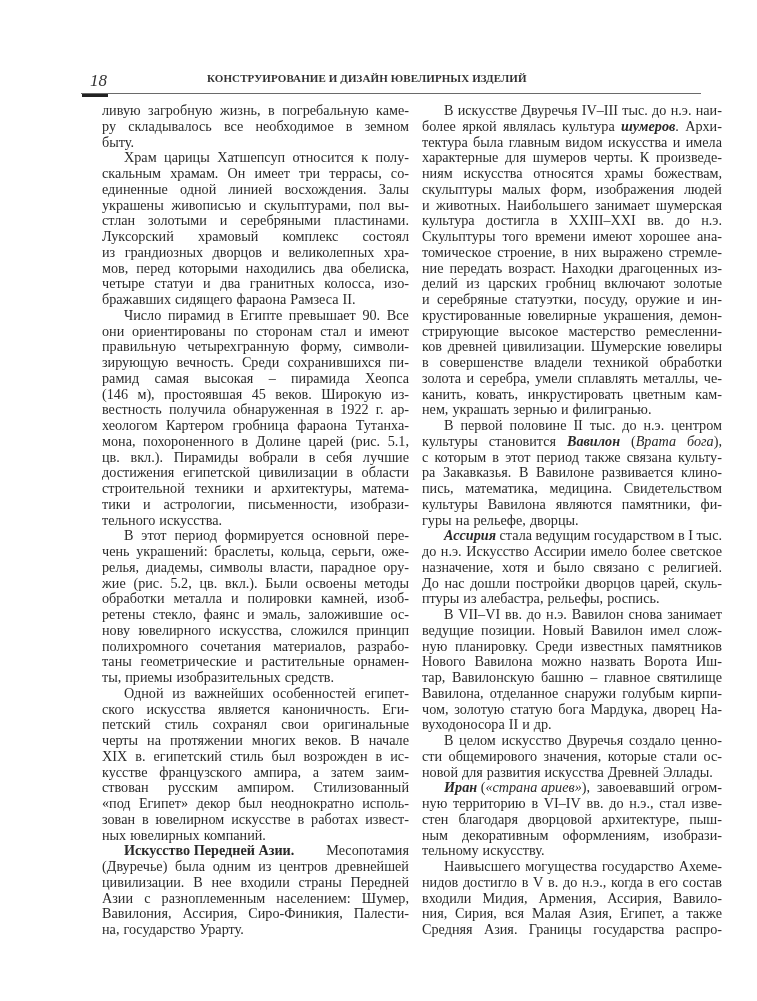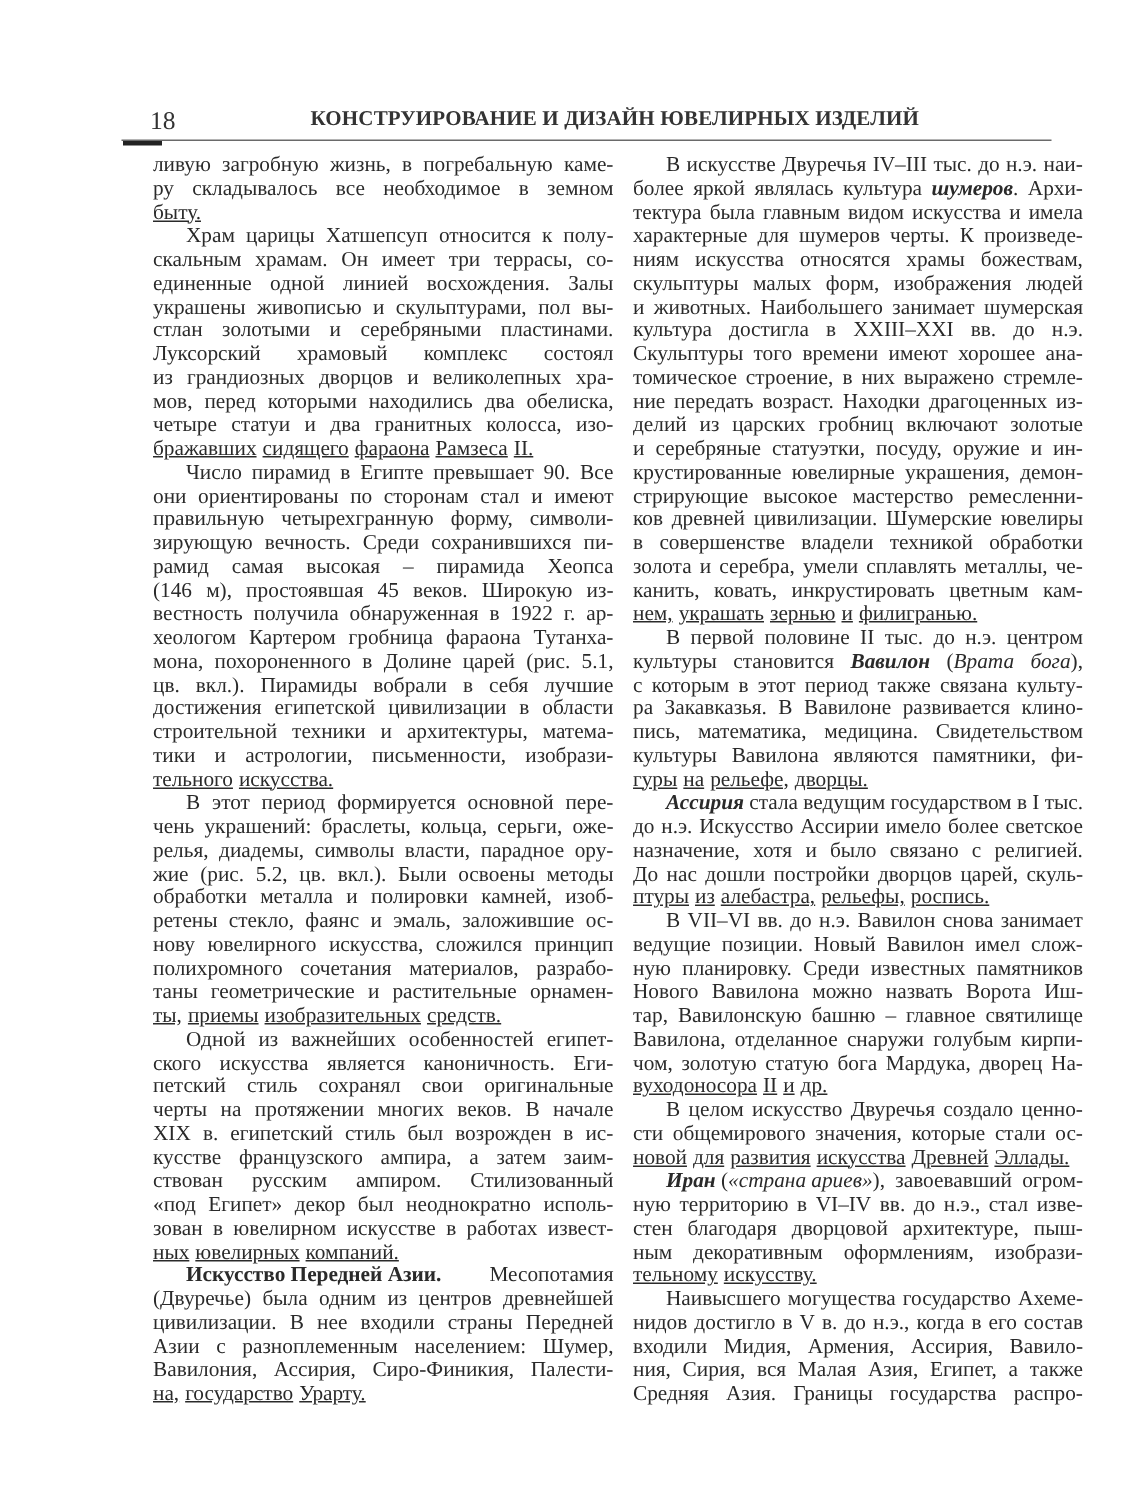--- a/index.html
+++ b/index.html
@@ -1,33 +1,33 @@
 <!DOCTYPE html>
 <html><head>
 <meta charset="utf-8">
 <style>
   html, body { margin: 0; padding: 0; background: #ffffff; }
   body { width: 757px; height: 1001px; position: relative; overflow: hidden;
          font-family: "Liberation Serif", "DejaVu Serif", serif; color: #2a2a2a; }
   .page { position: absolute; left: 81px; top: 62px; width: 620px; }
   .running-head { position: relative; height: 31px; border-bottom: 1px solid #6a6a6a; }
-  .page-num { position: absolute; left: 19px; top: 9px; font-size: 17px; color: #333; }
+  .page-num { position: absolute; left: 9px; top: 9px; font-size: 17px; color: #333; font-style: italic; }
   .page-num-bar { position: absolute; left: 1px; top: 32px; width: 26px; height: 3px; background: #222; }
-  .book-title { position: absolute; left: 126px; right: 0; top: 10px; font-size: 14px; font-weight: bold;
+  .book-title { position: absolute; left: 126px; right: 0; top: 10px; font-size: 11px; font-weight: bold;
                 letter-spacing: 0.1px; color: #333; white-space: nowrap; }
   .columns { position: absolute; top: 41px; left: 0; width: 620px; }
   .col { position: absolute; top: 0; width: 307px; margin-left: 21px; }
   .col-left { left: 0; }
   .col-right { left: 320px; width: 300px; }
   .line { height: 15.75px; line-height: 15.75px; font-size: 14.2px; white-space: nowrap;
           display: flex; justify-content: space-between; }
   .line.last { justify-content: flex-start; }
   .line.indent { padding-left: 22px; }
   .line span.w { display: inline-block; }
-  .line.last span.w { margin-right: 4px; text-decoration: underline; }
+  .line.last span.w { margin-right: 4px; }
   .bi { font-weight: bold; font-style: italic; }
   .b { font-weight: bold; }
   .i { font-style: italic; text-align: center; }
 </style>
 </head>
 <body>
 
 <div class="page">
   <div class="running-head">
     <span class="page-num">18</span>

